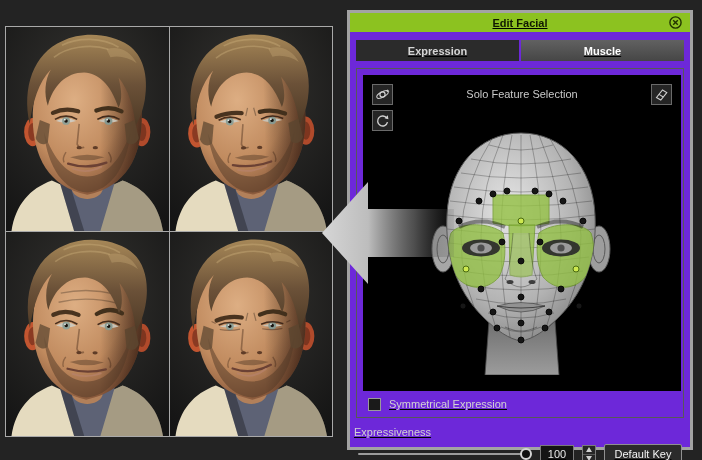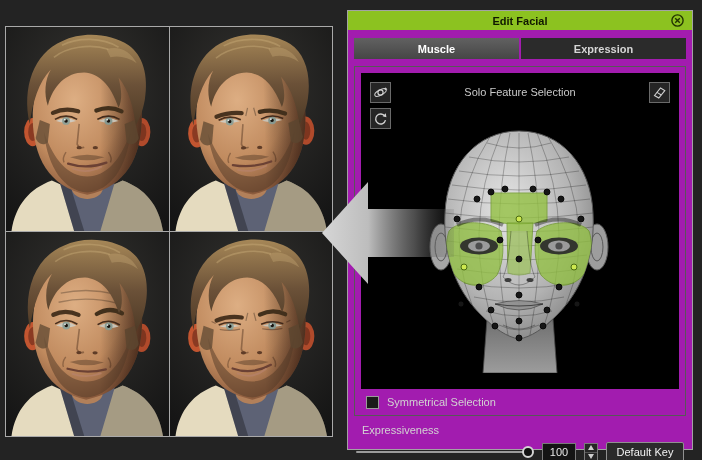--- a/index.html
+++ b/index.html
@@ -11,21 +11,21 @@
     display:grid;grid-template-columns:1fr 1fr;grid-template-rows:1fr 1fr;
     gap:1px;background:#a9a9a9;border:1px solid #a9a9a9;}
   .cell{background:#181818;overflow:hidden;position:relative;}
   .cell svg{display:block;width:100%;height:100%;}
 
   
   .arrow-wrap{position:absolute;left:318px;top:176px;width:140px;height:114px;z-index:10;}
 
   
   .panel{position:absolute;left:347px;top:10px;width:346px;height:440px;
-    background:#a21caf;border:1px solid #a3a3a3;z-index:2;}
+    background:#6d28d9;border:3px solid #a3a3a3;z-index:2;text-decoration:underline;}
   .panel-header{height:19px;background:#8cc220;position:relative;
     display:flex;align-items:center;justify-content:center;}
   .panel-title{font-size:11px;font-weight:bold;color:#101800;}
   .close-btn{position:absolute;right:8px;top:3px;width:13px;height:13px;cursor:pointer;}
 
   .tabs{margin:8px 6px 0 6px;display:flex;gap:2px;height:21px;}
   .tab{flex:1;display:flex;align-items:center;justify-content:center;
     background:#2b2b2b;color:#d6d6d6;font-size:11px;font-weight:bold;cursor:pointer;}
   .tab.active{background:linear-gradient(#616161,#464646);color:#ffffff;}
 
@@ -37,21 +37,21 @@
     border:1px solid #6a6a6a;display:flex;align-items:center;justify-content:center;cursor:pointer;}
   .vp-btn.orbit{left:9px;top:9px;}
   .vp-btn.reset{left:9px;top:35px;}
   .vp-btn.eraser{right:9px;top:9px;}
   .head-svg{position:absolute;left:0;top:0;width:318px;height:300px;}
 
   .checkbox-row{height:26px;display:flex;align-items:center;gap:8px;padding-left:5px;}
   .checkbox{width:13px;height:13px;border:1px solid #9a9a9a;background:#1a1a1a;cursor:pointer;}
   .checkbox-label{font-size:11px;color:#d2d2d2;}
 
-  .expr-label{margin:8px 0 0 14px;font-size:11px;color:#d2d2d2;}
+  .expr-label{margin:8px 0 0 4px;font-size:11px;color:#d2d2d2;}
   .controls-row{margin:7px 8px 8px 8px;display:flex;align-items:center;gap:8px;height:18px;}
   .slider{flex:1;position:relative;height:18px;cursor:pointer;}
   .slider .groove{position:absolute;left:0;right:5px;top:8px;height:2px;background:#9b9b9b;border-radius:1px;}
   .slider .handle{position:absolute;right:0;top:3px;width:12px;height:12px;border-radius:50%;
     border:2px solid #d4d4d4;background:#101010;}
   .value-box{width:34px;height:18px;border:1px solid #7a7a7a;background:#141414;
     color:#e6e6e6;font-size:11px;display:flex;align-items:center;justify-content:center;}
   .spinner{width:14px;height:18px;border:1px solid #7a7a7a;background:#262626;
     display:flex;flex-direction:column;}
   .spin-up,.spin-down{flex:1;display:flex;align-items:center;justify-content:center;cursor:pointer;}
@@ -361,22 +361,22 @@
 <div class="panel">
   <div class="panel-header">
     <span class="panel-title">Edit Facial</span>
     <svg class="close-btn" viewBox="0 0 13 13">
       <circle cx="6.5" cy="6.5" r="5.6" fill="none" stroke="#223300" stroke-width="1.4"></circle>
       <path d="M4.2,4.2 L8.8,8.8 M8.8,4.2 L4.2,8.8" stroke="#223300" stroke-width="1.4"></path>
     </svg>
   </div>
 
   <div class="tabs">
+    <div class="tab">Expression</div>
     <div class="tab active">Muscle</div>
-    <div class="tab">Expression</div>
   </div>
 
   <div class="groupbox">
     <div class="viewport">
       <svg class="head-svg" id="headSvg" viewBox="0 0 318 300">
   <defs>
     <radialGradient id="headGrad" cx="42%" cy="38%" r="75%">
       <stop offset="0" stop-color="#e6e6e6"></stop>
               <stop offset="0.6" stop-color="#b2b2b2"></stop>
       <stop offset="0.88" stop-color="#888888"></stop>
@@ -479,21 +479,21 @@
       </div>
       <div class="vp-btn eraser">
         <svg width="15" height="15" viewBox="0 0 15 15">
           <polygon points="2.5,10.5 8.5,3 12.8,5.6 6.8,13" fill="none" stroke="#d0d0d0" stroke-width="1.1"></polygon>
           <line x1="5" y1="7.4" x2="9.3" y2="10" stroke="#d0d0d0" stroke-width="1.1"></line>
         </svg>
       </div>
     </div>
     <div class="checkbox-row">
       <div class="checkbox"></div>
-      <span class="checkbox-label">Symmetrical Selection</span>
+      <span class="checkbox-label">Symmetrical Expression</span>
     </div>
   </div>
 
   <div class="expr-label">Expressiveness</div>
   <div class="controls-row">
     <div class="slider">
       <div class="groove"></div>
       <div class="handle"></div>
     </div>
     <div class="value-box">100</div>

